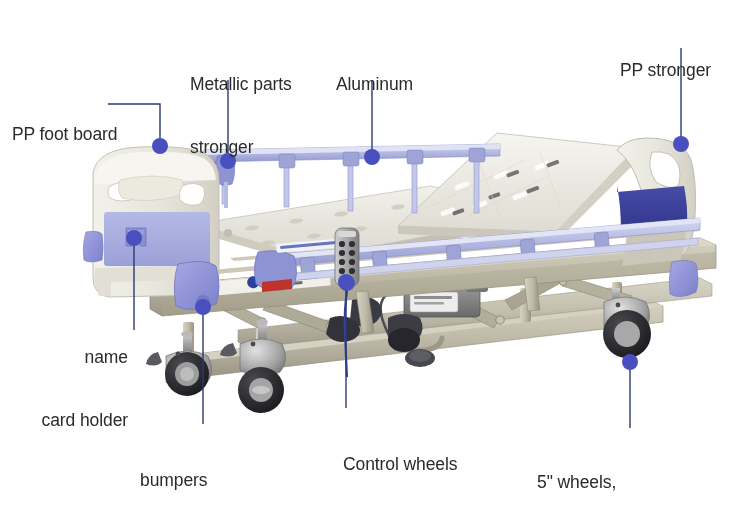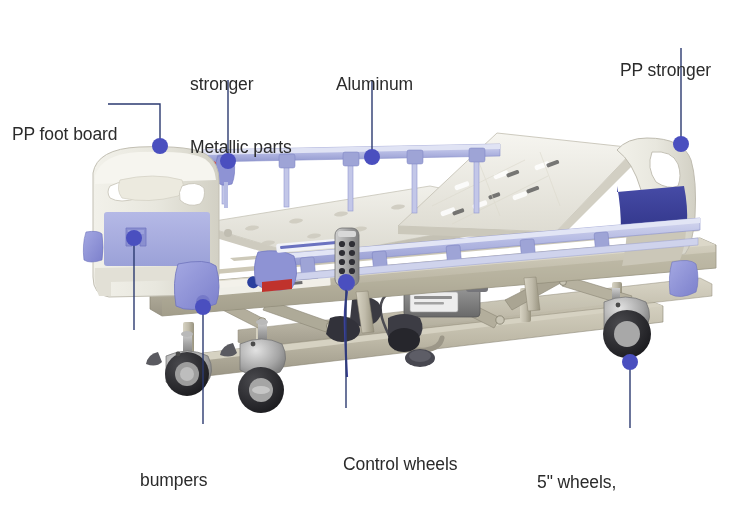--- a/index.html
+++ b/index.html
@@ -388,32 +388,36 @@
         <path d="M 630 362 L 630 428" class="ann-line"></path>
         <circle cx="630" cy="362" r="8" class="ann-dot"></circle>
       </g>
   </svg>
 
   <div class="callout-label" style="left:12px; top:82px;">
     <div>PP foot board</div>
   </div>
 
   <div class="callout-label" style="left:190px; top:32px;">
+    <div>Metallic parts</div>
     <div>stronger</div>
-    <div>Metallic parts</div>
   </div>
 
   <div class="callout-label" style="left:336px; top:32px;text-align:right;">
     <div>Aluminum</div>
   </div>
 
   <div class="callout-label" style="left:620px; top:18px;">
     <div>PP stronger</div>
   </div>
 
+  <div class="callout-label" style="left:36px; top:305px; text-align:right; width:92px;">
+    <div>name</div>
+    <div>card holder</div>
+  </div>
 
   <div class="callout-label" style="left:140px; top:428px;">
     <div>bumpers</div>
     
   </div>
 
   <div class="callout-label" style="left:343px; top:412px;">
     <div>Control wheels</div>
   </div>
 

